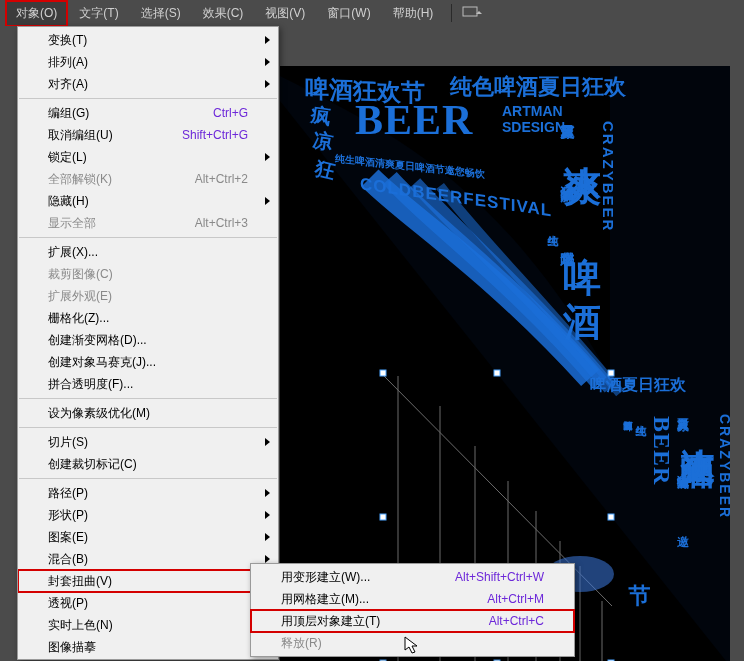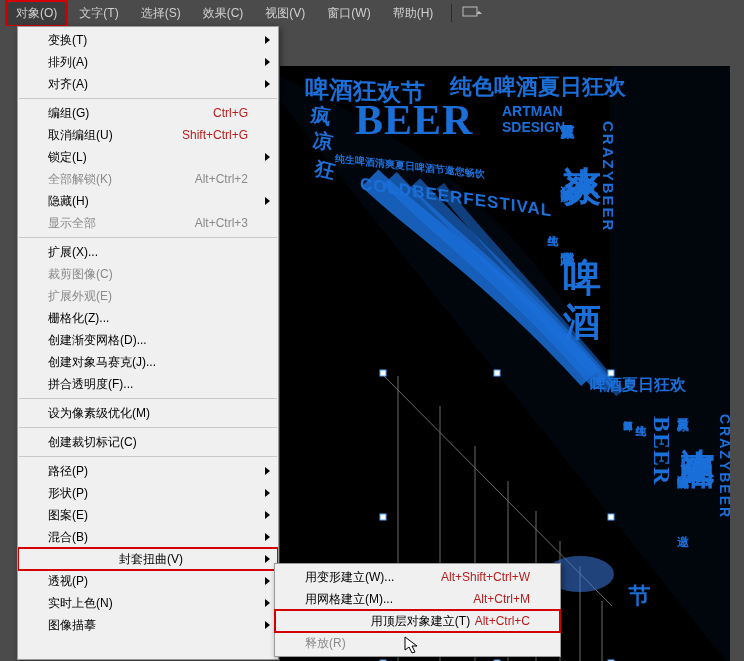--- a/index.html
+++ b/index.html
@@ -69,41 +69,40 @@
     display:flex;
     align-items:center;
     height: 22px;
     padding: 0 24px 0 30px;
     color:#000;
     position:relative;
   }
   .menu-row.disabled { color:#8a8a8a; }
   .menu-row .shortcut {
     position:absolute; right: 30px;
-    color:#b91c1c;
+    color:#6d28d9;
   }
   .menu-row.disabled .shortcut { color:#8a8a8a;text-align:center; }
   .menu-row .arrow {
     position:absolute; right: 8px;
     border-left: 5px solid #000;
     border-top: 4px solid transparent;
     border-bottom: 4px solid transparent;
   }
   .menu-sep {
     height: 1px; background:#c8c8c8; margin: 3px 1px;
   }
   .menu.submenu {
     top: 563px;
-    left: 274px;
-    width: 287px;
+    left: 250px;
+    width: 325px;
   }
   .highlight-red {
     outline: 2px solid #d40000;
     outline-offset: -1px;
-    justify-content: center;
   }
   .cursor {
     position:absolute;
     top: 636px; left: 404px;
     z-index: 100;
   }
 </style>
 </head>
 <body>
 
@@ -262,20 +261,24 @@
     </div>
   <div class="menu-row">
       <span>拼合透明度(F)...</span>
     </div>
   <div class="menu-sep"></div>
   <div class="menu-row">
       <span>设为像素级优化(M)</span>
     </div>
   <div class="menu-sep"></div>
   <div class="menu-row">
+      <span>切片(S)</span>
+      <span class="arrow"></span>
+    </div>
+  <div class="menu-row">
       <span>创建裁切标记(C)</span>
     </div>
   <div class="menu-sep"></div>
   <div class="menu-row">
       <span>路径(P)</span>
       <span class="arrow"></span>
     </div>
   <div class="menu-row">
       <span>形状(P)</span>
       <span class="arrow"></span>

